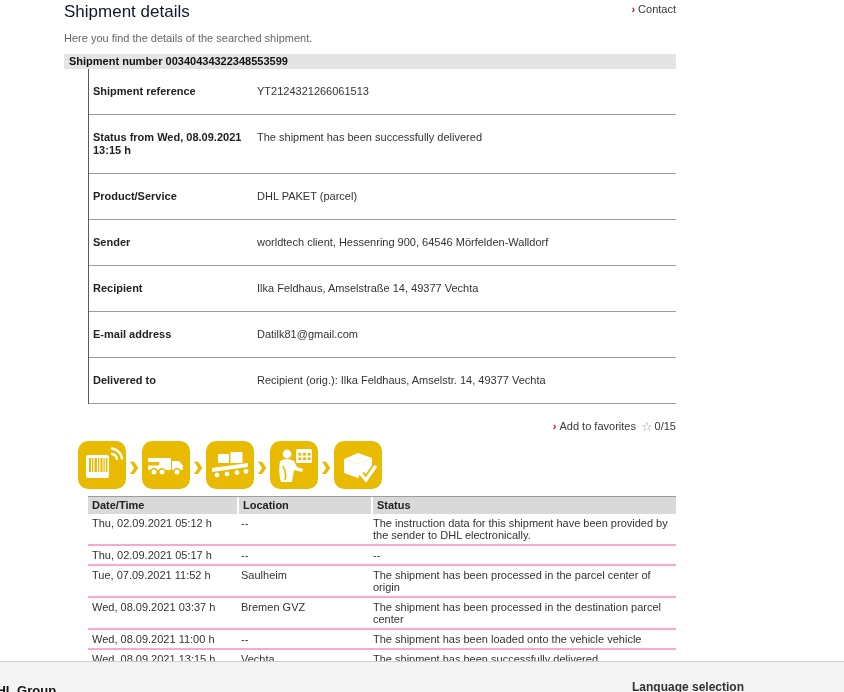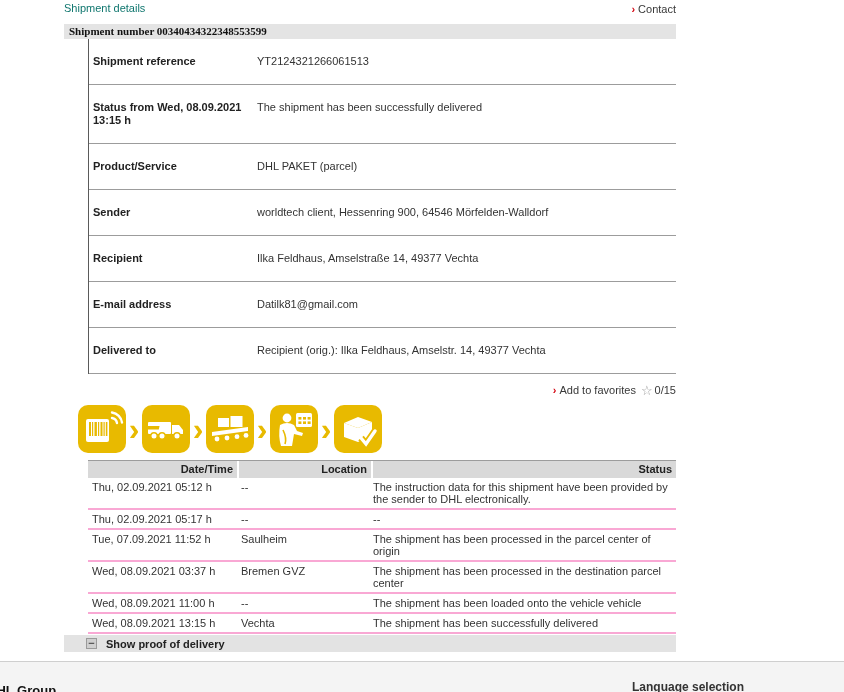--- a/index.html
+++ b/index.html
@@ -9,44 +9,44 @@
     font-family:"Liberation Sans","DejaVu Sans",sans-serif;
     font-size:11px; color:#383838;
   }
   .red-arrow { color:#d40511; font-weight:bold; margin-right:3px; }
   a.plain { text-decoration:none; color:#383838; }
 
   #contact { position:absolute; top:3px; right:168px; cursor:pointer;margin-left:19px; }
 
   #main { position:absolute; left:64px; top:2px; width:612px; }
 
-  #page-title { font-size:11px; font-weight:400; color:#0f766e; }
+  #page-title { font-size:17px; font-weight:400; color:#0f172a; }
   #subtitle { margin-top:10px; color:#666; }
 
   .graybar { background:#e4e4e4; }
-  #shipnum-bar { margin-top:10px; height:15px; line-height:15px; padding-left:5px; font-weight:bold; color:#111;font-family:Liberation Serif, serif; }
+  #shipnum-bar { margin-top:10px; height:15px; line-height:15px; padding-left:5px; font-weight:bold; color:#111; }
 
   
   #details-table { margin-left:24px; width:588px; border-left:1px solid #5a5a5a; }
   .drow { display:flex; border-bottom:1px solid #9c9c9c; padding:16px 0; }
   .dlabel { width:168px; padding-left:4px; padding-right:4px; font-weight:bold; color:#222; line-height:13px; }
   .dvalue { flex:1; line-height:13px; color:#333; }
 
-  #favorites-line { margin-top:9px; text-align:right; height:15px; }
+  #favorites-line { margin-top:15px; text-align:right; height:15px; }
   #fav-star { color:#999; font-size:13px; margin:0 2px 0 5px; vertical-align:-1px; cursor:pointer; }
 
   
   #progress-row { margin-top:5px; margin-left:14px; display:flex; align-items:center; height:52px; }
   .picon { width:48px; height:48px; background:#e8ba00; border-radius:10px; flex:0 0 48px; }
   .pchevron { color:#e8ba00; font-size:32px; font-weight:bold; width:16px; text-align:center; line-height:48px; padding:0 1px; }
 
   
   #events-table { margin-top:5px; margin-left:24px; width:588px; border-top:1px solid #9c9c9c; }
   #events-header { display:flex; gap:2px; background:#fff; }
-  .ehcell { background:#d9d9d9; font-weight:bold; color:#222; padding:3px 4px; line-height:11px;text-align:right; }
+  .ehcell { background:#d9d9d9; font-weight:bold; color:#222; padding:3px 4px; line-height:11px; }
   .erow { display:flex; border-bottom:2px solid #f9a8d4; }
   .ecell { padding:3px 4px; line-height:12px; color:#333; }
   .c1 { width:149px; } .c2 { width:132px; } .c3 { flex:1; }
 
   
   #proof-bar { margin-top:1px; height:17px; background:#e3e3e3; display:flex; align-items:center; padding-left:22px; cursor:pointer; }
   #proof-minus { width:11px; height:11px; background:#cfcfcf; border:1px solid #9a9a9a; color:#555;
     font-size:11px; line-height:8px; text-align:center; margin-right:9px; font-weight:bold; }
   #proof-label { font-weight:bold; color:#222; }
 
@@ -77,20 +77,21 @@
 </head>
 <body>
 
 <div id="contact">
   <span class="red-arrow">›</span><a class="plain">Contact</a>
 </div>
 
 <div id="main">
 
   <div id="page-title">Shipment details</div>
+  <div id="subtitle">Here you find the details of the searched shipment.</div>
 
   <div id="shipnum-bar" class="graybar">Shipment number 00340434322348553599</div>
 
   <div id="details-table">
       <div class="drow">
         <div class="dlabel">Shipment reference</div>
         <div class="dvalue">YT2124321266061513</div>
       </div>
       <div class="drow">
         <div class="dlabel">Status from Wed, 08.09.2021 13:15 h</div>

